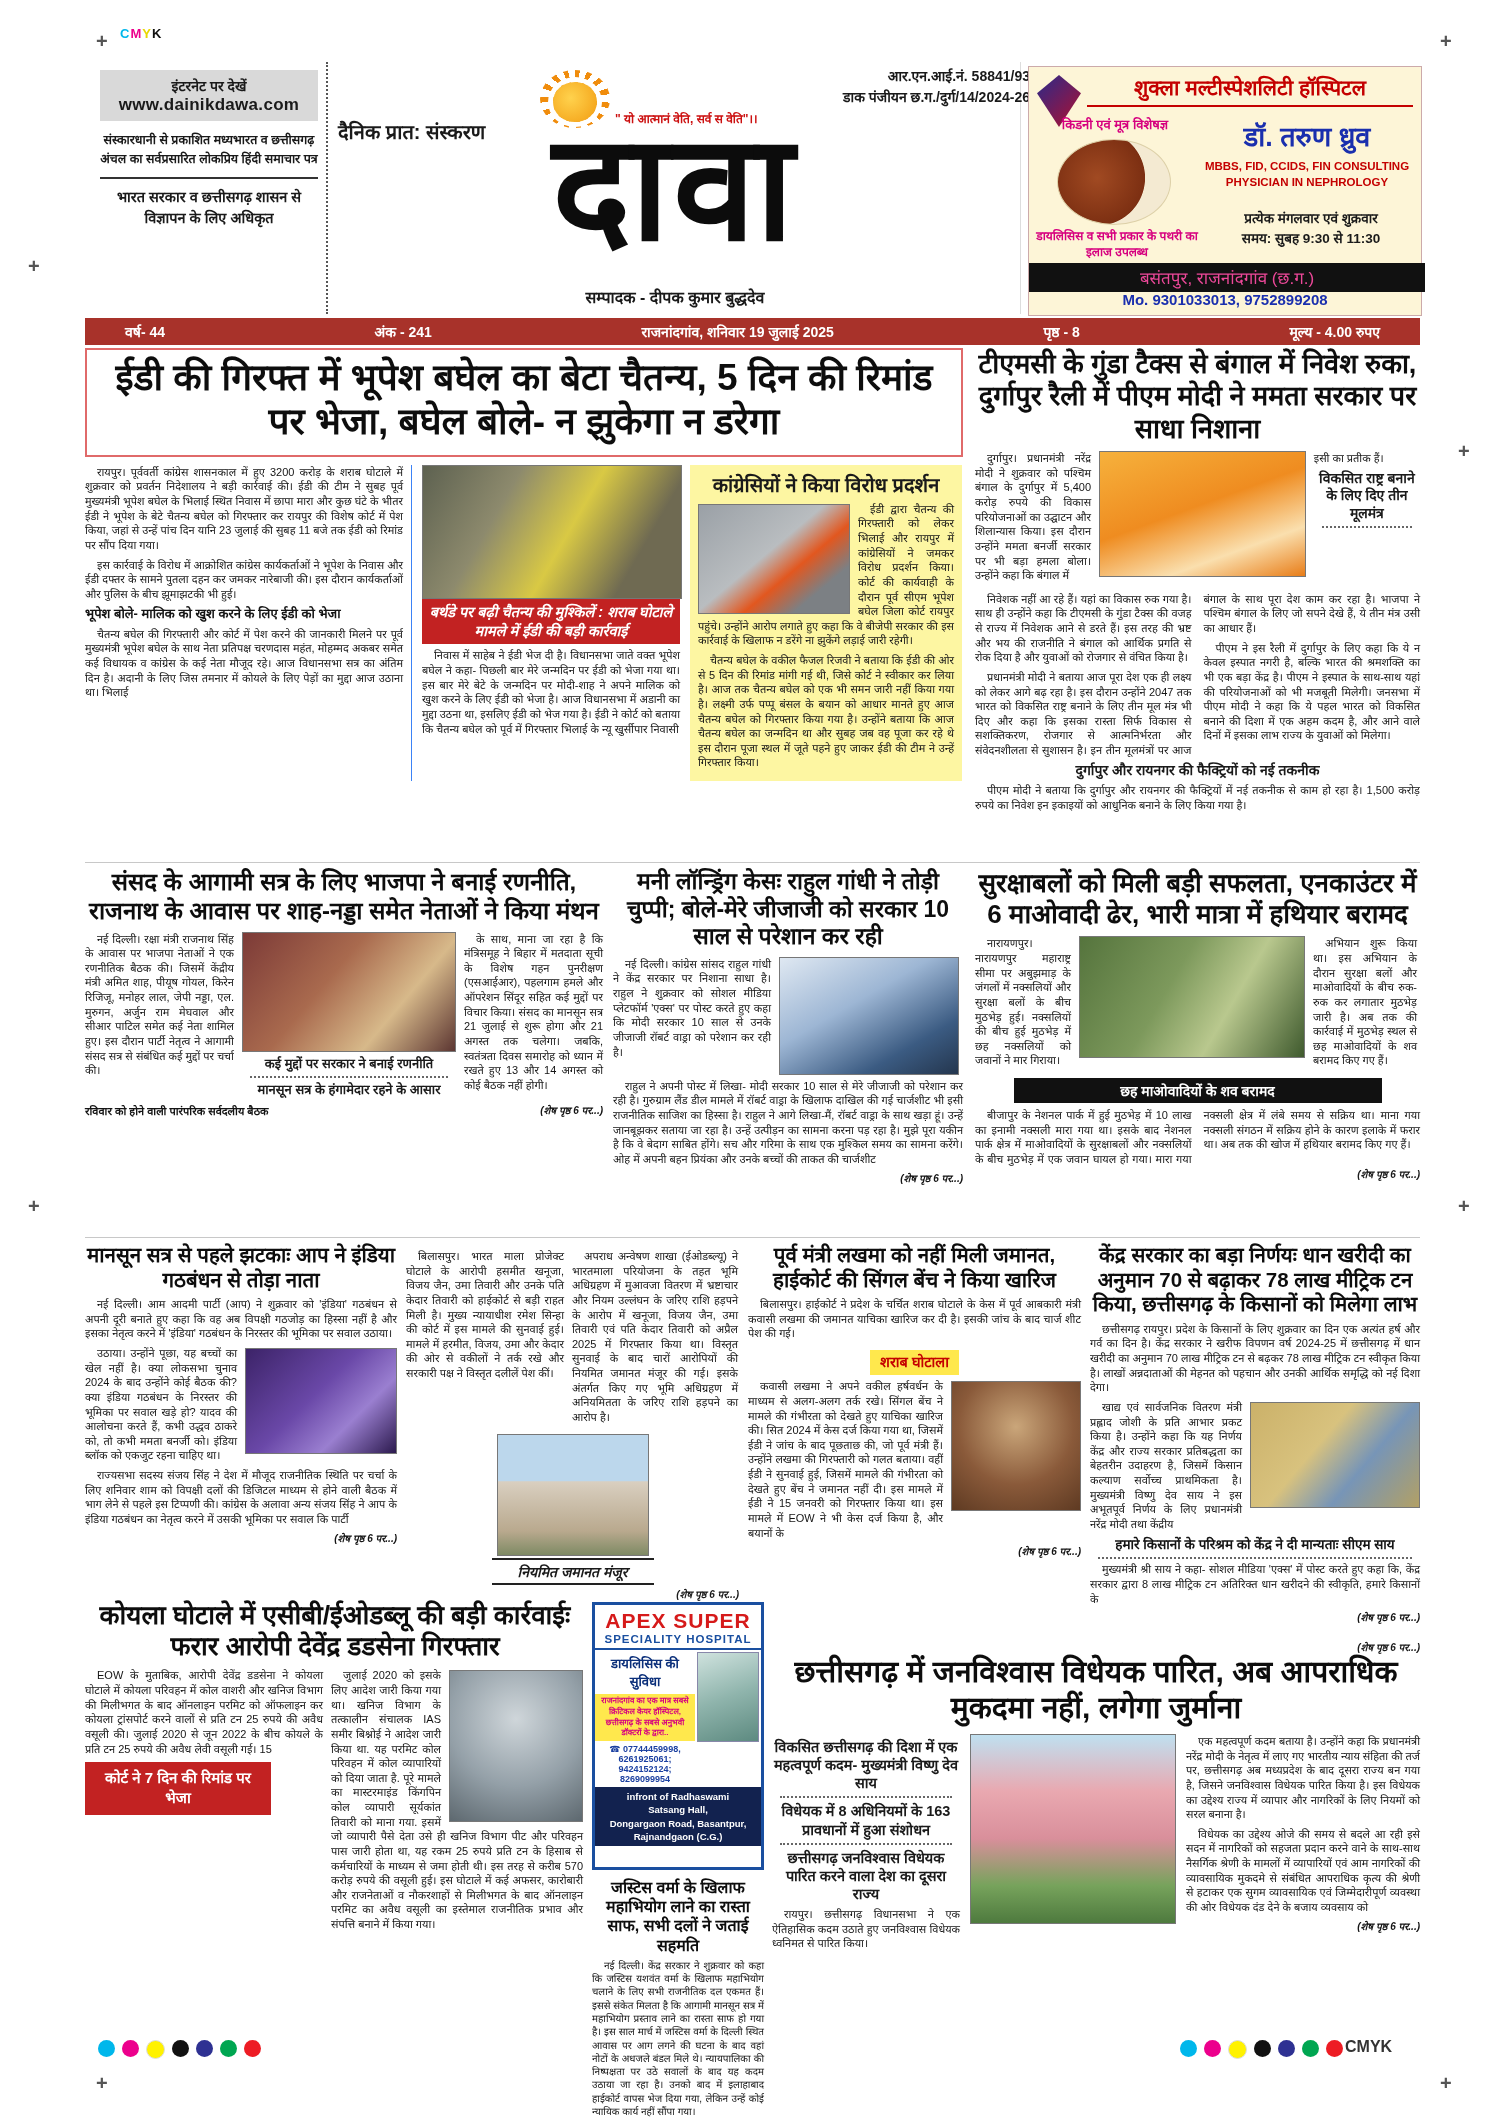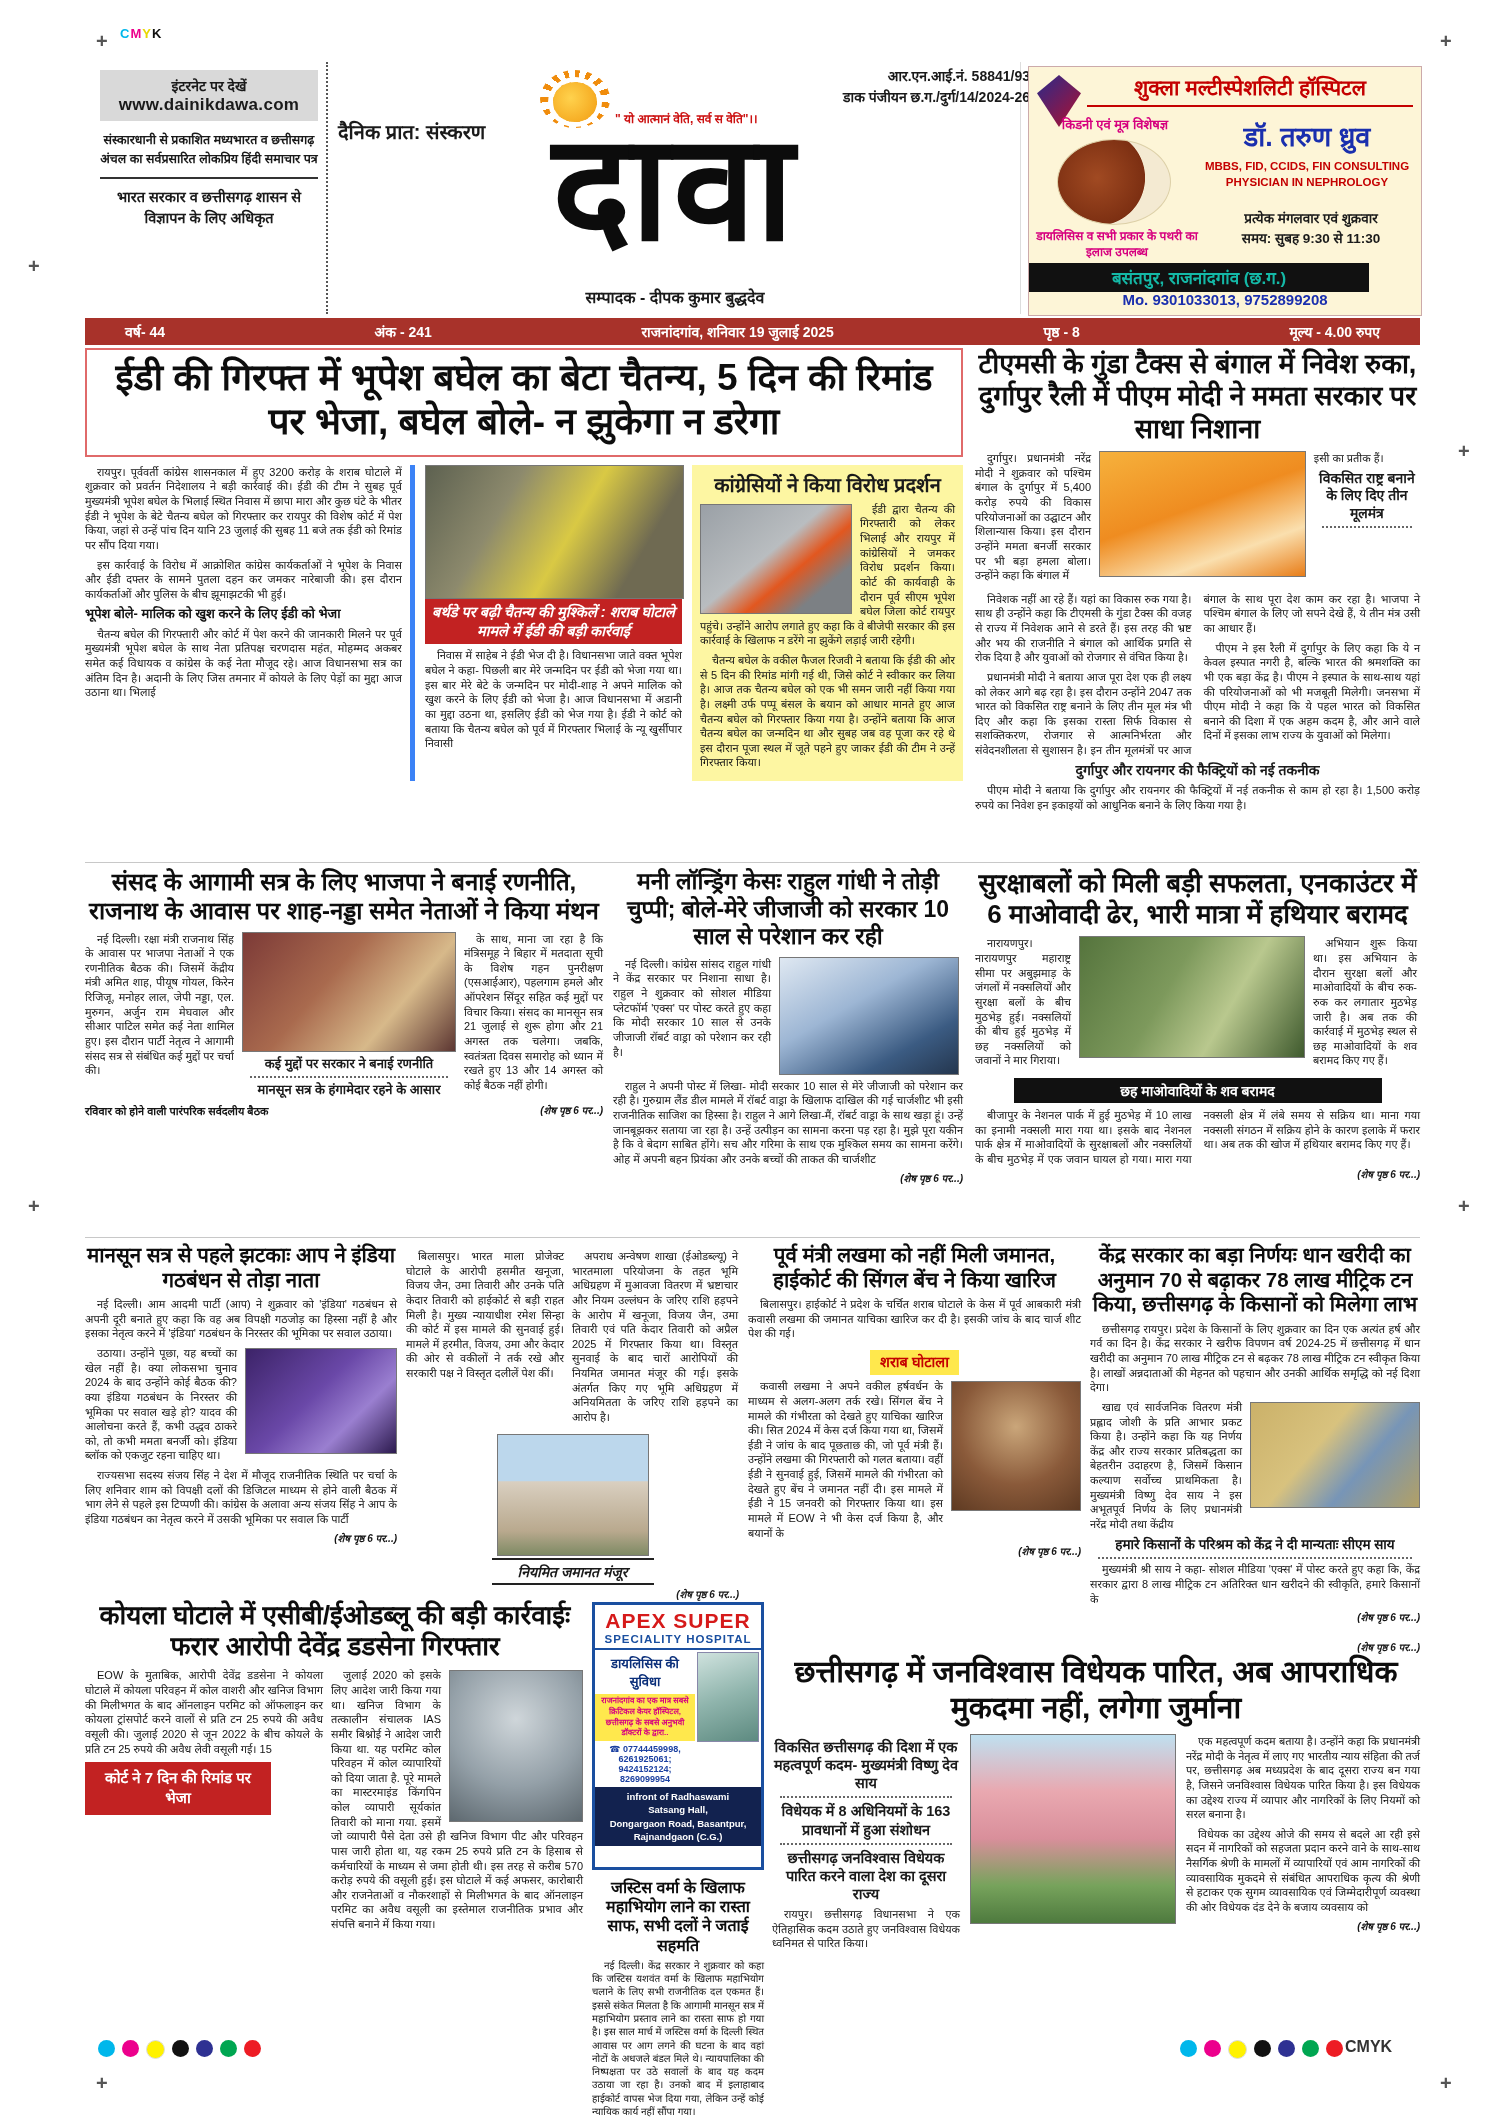--- a/index.html
+++ b/index.html
@@ -35,36 +35,36 @@
       background:linear-gradient(135deg,#2a2a8a,#b01030);clip-path:polygon(50% 0,100% 35%,50% 100%,0 35%);}
   .hospad .hname{position:absolute;left:58px;top:6px;width:326px;text-align:center;color:#c40000;
       font-weight:900;font-size:21px;border-bottom:2px solid #c40000;padding-bottom:4px;}
   .hospad .spec{position:absolute;left:6px;top:48px;width:160px;color:#d6007f;font-weight:800;font-size:13px;text-align:center;}
   .kidney{position:absolute;left:28px;top:72px;width:112px;height:84px;border-radius:50%;
       background:radial-gradient(circle at 35% 45%,#a14a22,#7c2f12 55%,#f4ead2 56%);border:1px solid #ddd0a8;}
   .hospad .docname{position:absolute;left:170px;top:50px;width:216px;text-align:center;color:#1a2fae;font-weight:900;font-size:27px;}
   .hospad .quals{position:absolute;left:170px;top:92px;width:216px;text-align:center;color:#c40000;font-weight:800;font-size:11.5px;line-height:1.35;}
   .hospad .svc{position:absolute;left:4px;top:162px;width:168px;color:#d6007f;font-weight:800;font-size:12px;text-align:center;line-height:1.3;}
   .hospad .days{position:absolute;left:176px;top:142px;width:212px;text-align:center;font-weight:bold;font-size:13.5px;line-height:1.5;}
-  .hospad .addr{position:absolute;left:0;top:196px;width:340px;background:#111;color:#14b8a6;font-weight:700;
+  .hospad .addr{position:absolute;left:0;top:196px;width:396px;background:#111;color:#ec4899;font-weight:400;
       font-size:17px;text-align:center;padding:3px 0;}
   .hospad .phone{position:absolute;left:0;top:224px;width:392px;text-align:center;color:#1a2fae;font-weight:900;font-size:15px;}
   
   .dateline{left:85px;top:318px;width:1335px;height:27px;background:#a8322a;color:#fff;
       display:flex;align-items:center;justify-content:space-between;padding:0 40px;box-sizing:border-box;
       font-size:14px;font-weight:bold;}
   
   .hl{font-weight:900;color:#0d0d0d;text-align:center;line-height:1.2;}
   .bd{font-size:11px;line-height:1.33;text-align:justify;color:#141414;}
   .bd p{margin:0 0 5px 0;text-indent:12px;}
   .sub{font-weight:900;text-align:center;font-size:15px;line-height:1.25;margin:4px 0;}
   .dotted{border-bottom:2px dotted #666;margin:3px 8px;}
   .more{font-size:10px;font-style:italic;font-weight:bold;text-align:right;}
   .ph{border:1px solid #777;}
-  .colrule{border-right:5px solid #3b82f6;}
+  .colrule{border-right:1px solid #3b82f6;}
   
   .artA{left:85px;top:348px;width:878px;}
   .artA .hlbox{border:2px solid #e06a6a;padding:6px 10px 10px;}
   .artA .hl{font-size:37px;}
   .artA .cols{display:flex;gap:10px;margin-top:8px;}
   .redcap{background:#c22222;color:#fff;font-weight:800;font-style:italic;text-align:center;
       font-size:14.5px;padding:4px 6px;line-height:1.3;}
   .ybox{background:#fdf6a2;padding:6px 8px;}
   .ybox .ytitle{font-size:20px;font-weight:900;text-align:center;margin-bottom:4px;}
   .ph-escort{width:100%;height:132px;background:linear-gradient(120deg,#5d6150 0%,#8d8a6d 30%,#d9c944 55%,#6f6a52 80%);}

